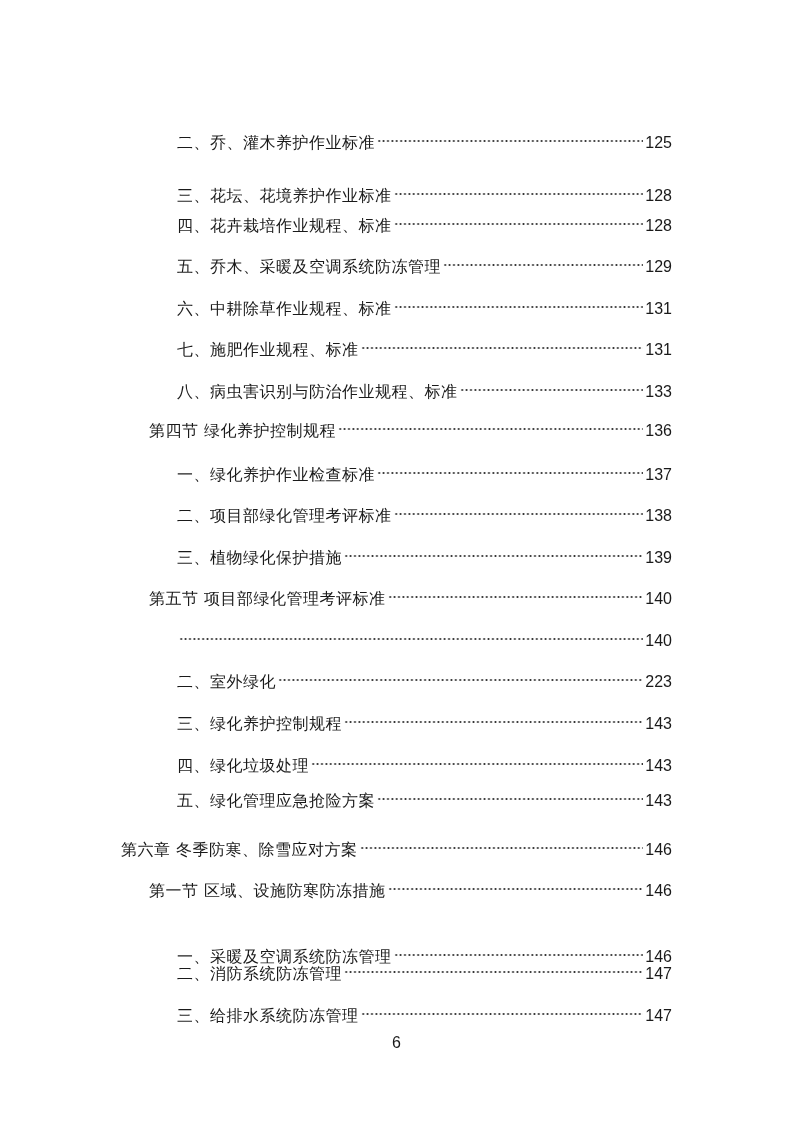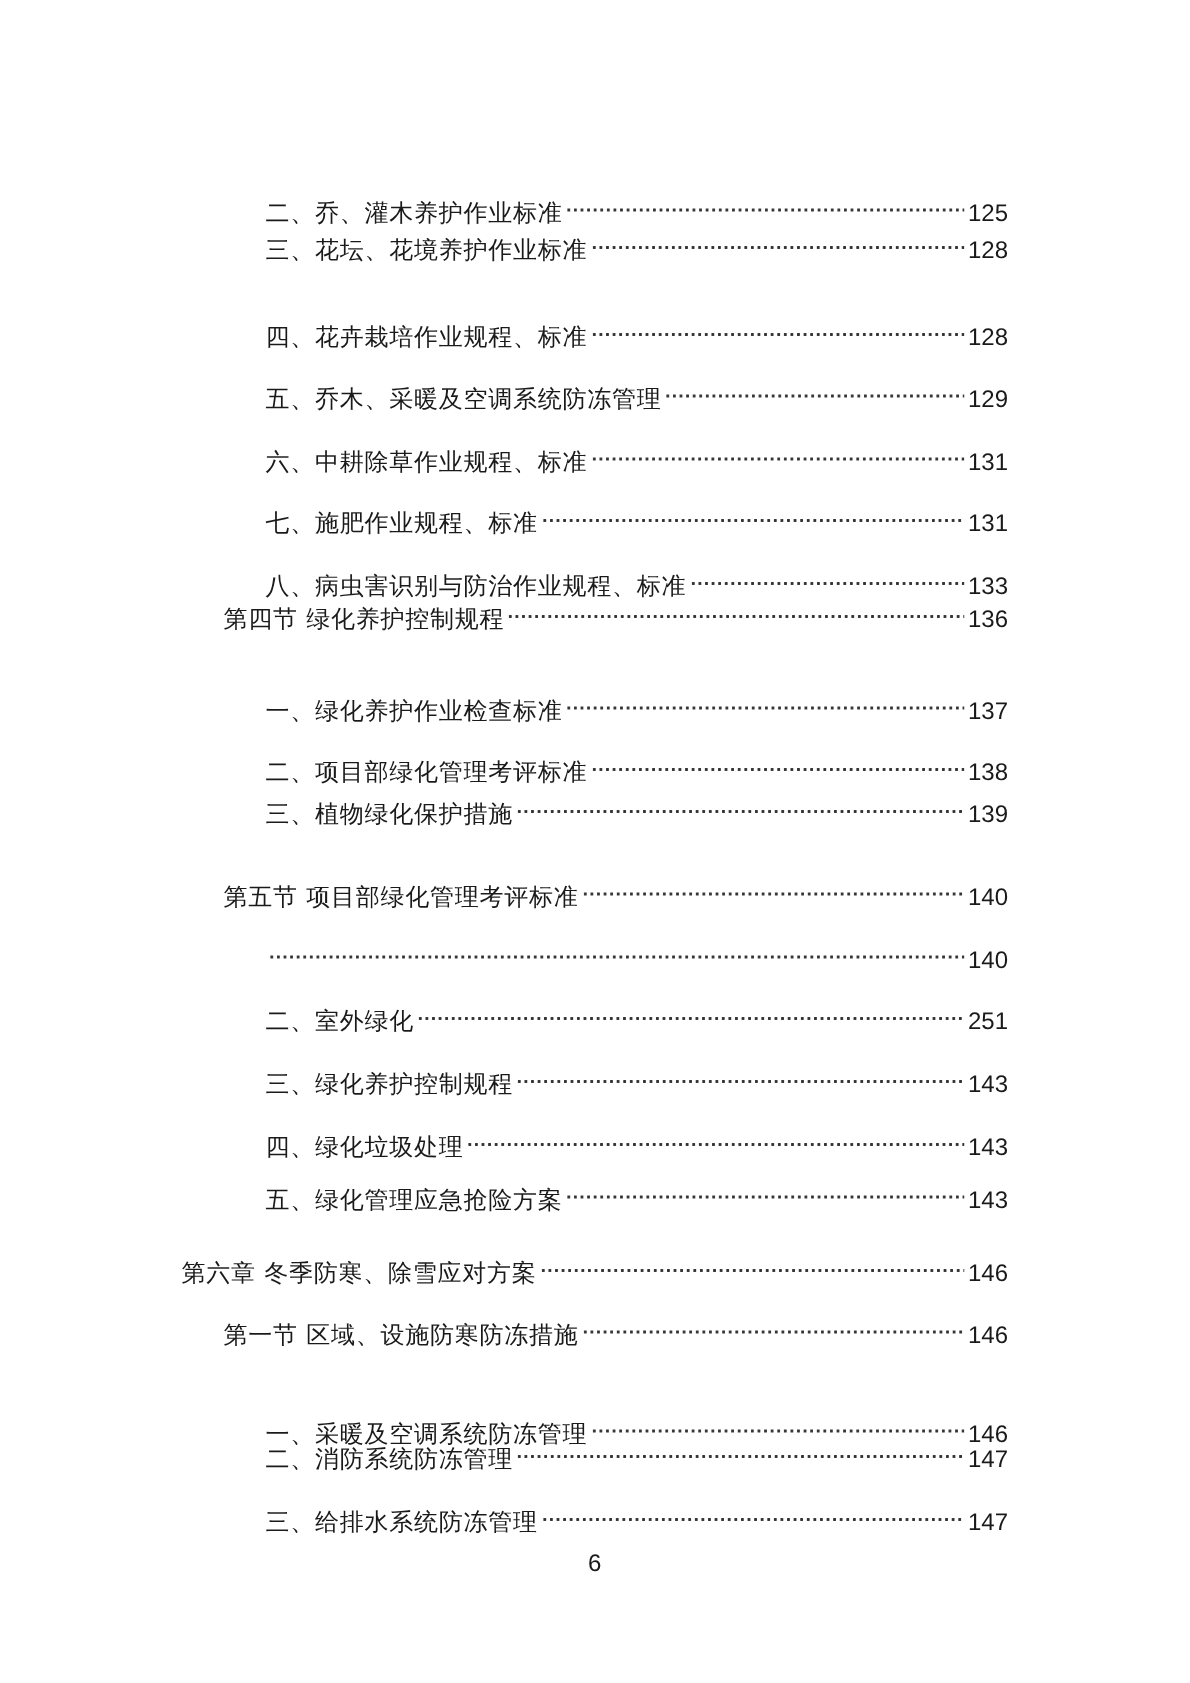--- a/index.html
+++ b/index.html
@@ -75,21 +75,21 @@
   </style>
 </head>
 <body>
 
 <div class="toc">
   <div class="toc-entry level-item" style="top:104px">
     <span class="toc-title">二、乔、灌木养护作业标准</span>
     <span class="toc-leader"></span>
     <span class="toc-page">125</span>
   </div>
-  <div class="toc-entry level-item" style="top:129px">
+  <div class="toc-entry level-item" style="top:157px">
     <span class="toc-title">三、花坛、花境养护作业标准</span>
     <span class="toc-leader"></span>
     <span class="toc-page">128</span>
   </div>
   <div class="toc-entry level-item" style="top:187px">
     <span class="toc-title">四、花卉栽培作业规程、标准</span>
     <span class="toc-leader"></span>
     <span class="toc-page">128</span>
   </div>
   <div class="toc-entry level-item" style="top:228px">
@@ -105,53 +105,53 @@
   <div class="toc-entry level-item" style="top:311px">
     <span class="toc-title">七、施肥作业规程、标准</span>
     <span class="toc-leader"></span>
     <span class="toc-page">131</span>
   </div>
   <div class="toc-entry level-item" style="top:353px">
     <span class="toc-title">八、病虫害识别与防治作业规程、标准</span>
     <span class="toc-leader"></span>
     <span class="toc-page">133</span>
   </div>
-  <div class="toc-entry level-section" style="top:375px">
+  <div class="toc-entry level-section" style="top:392px">
     <span class="toc-title">第四节  绿化养护控制规程</span>
     <span class="toc-leader"></span>
     <span class="toc-page">136</span>
   </div>
   <div class="toc-entry level-item" style="top:436px">
     <span class="toc-title">一、绿化养护作业检查标准</span>
     <span class="toc-leader"></span>
     <span class="toc-page">137</span>
   </div>
   <div class="toc-entry level-item" style="top:477px">
     <span class="toc-title">二、项目部绿化管理考评标准</span>
     <span class="toc-leader"></span>
     <span class="toc-page">138</span>
   </div>
-  <div class="toc-entry level-item" style="top:505px">
+  <div class="toc-entry level-item" style="top:519px">
     <span class="toc-title">三、植物绿化保护措施</span>
     <span class="toc-leader"></span>
     <span class="toc-page">139</span>
   </div>
   <div class="toc-entry level-section" style="top:560px">
     <span class="toc-title">第五节  项目部绿化管理考评标准</span>
     <span class="toc-leader"></span>
     <span class="toc-page">140</span>
   </div>
   <div class="toc-entry level-item" style="top:602px">
     <span class="toc-leader"></span>
     <span class="toc-page">140</span>
   </div>
   <div class="toc-entry level-item" style="top:643px">
     <span class="toc-title">二、室外绿化</span>
     <span class="toc-leader"></span>
-    <span class="toc-page">251</span>
+    <span class="toc-page">223</span>
   </div>
   <div class="toc-entry level-item" style="top:685px">
     <span class="toc-title">三、绿化养护控制规程</span>
     <span class="toc-leader"></span>
     <span class="toc-page">143</span>
   </div>
   <div class="toc-entry level-item" style="top:727px">
     <span class="toc-title">四、绿化垃圾处理</span>
     <span class="toc-leader"></span>
     <span class="toc-page">143</span>

